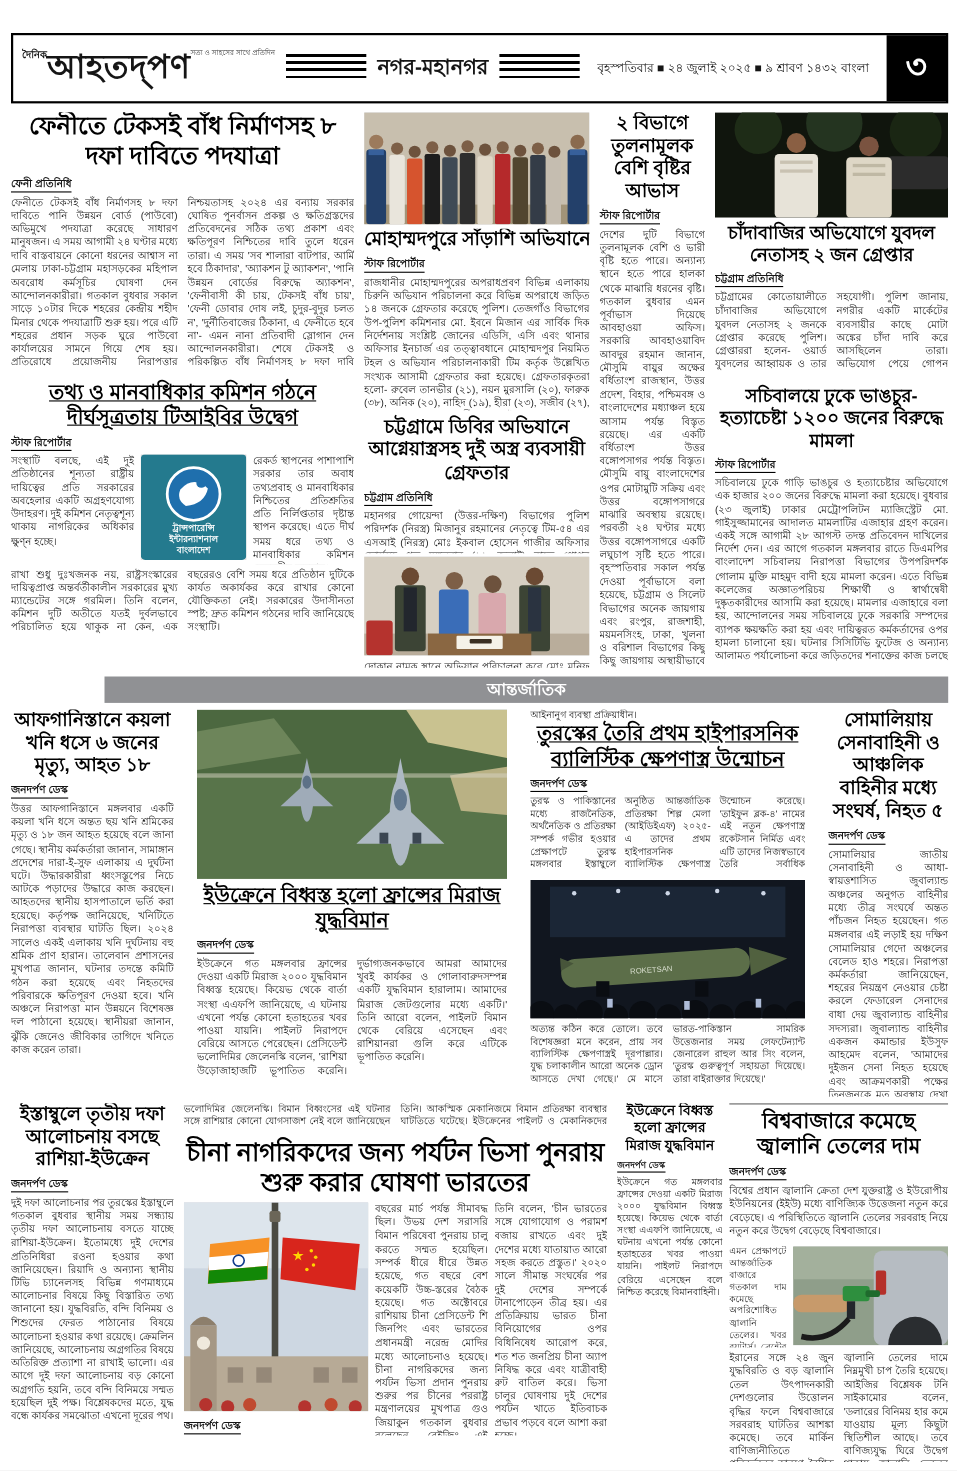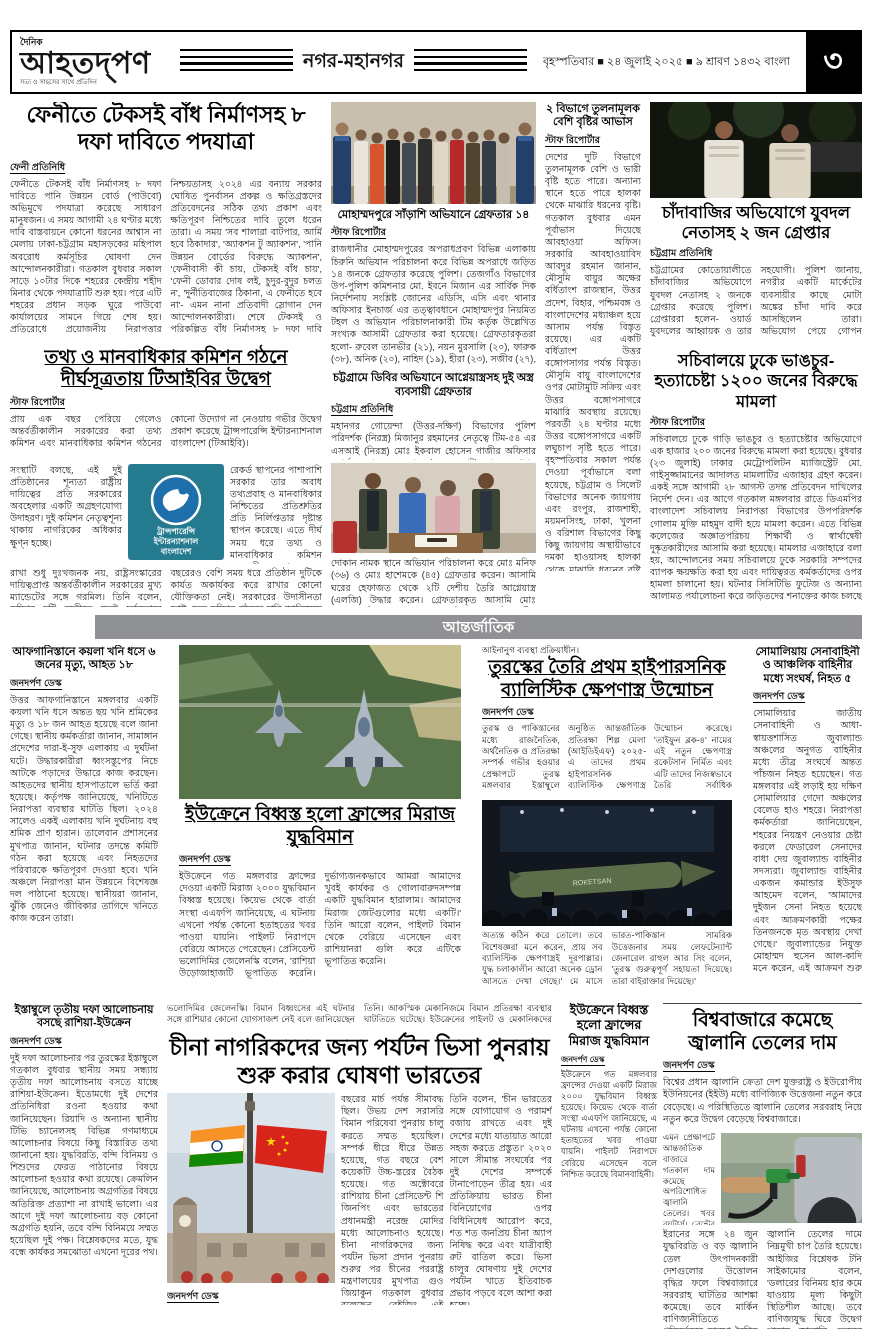--- a/index.html
+++ b/index.html
@@ -2,35 +2,35 @@
 <html lang="bn"><head>
 <meta charset="utf-8">
 <style>
   html,body{margin:0;padding:0;background:#e8e8e8;}
   .page{width:870px;height:1337px;background:#fff;position:relative;margin:0 auto;
         font-family:"Liberation Sans","DejaVu Sans",sans-serif;color:#151515;overflow:hidden;}
   .content{position:absolute;left:10px;top:30px;width:852px;}
 
   
   .masthead{border:2px solid #000;height:60px;display:flex;align-items:center;padding:0 0 0 8px;gap:10px;background:#fff;}
-  .logo-block{display:flex;flex-direction:column;line-height:1;min-width:150px;justify-content:flex-end;}
+  .logo-block{display:flex;line-height:1;min-width:150px;justify-content:flex-end;}
   .logo-daily{font-size:9px;font-weight:700;}
   .logo-main{font-size:30px;font-weight:900;letter-spacing:.5px;margin:1px 0;}
   .logo-tag{font-size:6.5px;color:#333;}
   .rules{flex:1;height:26px;background:repeating-linear-gradient(to bottom,#000 0 2.4px,#fff 2.4px 6.6px);}
   .section-label{font-size:19px;font-weight:800;white-space:nowrap;}
   .date-line{font-size:11px;font-weight:400;white-space:nowrap;padding:0 6px;}
   .page-num-box{width:54px;height:60px;background:#000;color:#fff;display:flex;align-items:center;justify-content:center;
                 font-size:30px;font-weight:900;flex:0 0 auto;}
 
   
   .hl{text-align:center;font-weight:800;line-height:1.22;color:#000;}
   .hl-1{font-size:22px;}
   .hl-2{font-size:18.5px;text-decoration:underline;}
-  .hl-3{font-size:11px;}
+  .hl-3{font-size:17px;}
   .hl-4{font-size:12.5px;}
   .hl-big{font-size:23px;}
   .byline{font-size:9.5px;font-weight:700;margin:4px 0 3px;}
   .byline span{border-bottom:1.2px solid #000;padding-bottom:1px;}
   .body{font-size:9.2px;line-height:1.32;text-align:justify;overflow:hidden;color:#222;}
   .c2{column-count:2;column-gap:9px;}
   .c3{column-count:3;column-gap:8px;}
   .photo{overflow:hidden;margin-bottom:4px;background:#ddd;}
   .photo svg{display:block;width:100%;height:100%;}
 
@@ -71,21 +71,20 @@
 
       <div class="col">
         <article>
           <div class="hl hl-1">ফেনীতে টেকসই বাঁধ নির্মাণসহ ৮ দফা দাবিতে পদযাত্রা</div>
           <div class="byline"><span>ফেনী প্রতিনিধি</span></div>
           <div class="body c2" style="height:162px">ফেনীতে টেকসই বাঁধ নির্মাণসহ ৮ দফা দাবিতে পানি উন্নয়ন বোর্ড (পাউবো) অভিমুখে পদযাত্রা করেছে সাধারণ মানুষজন। এ সময় আগামী ২৪ ঘণ্টার মধ্যে দাবি বাস্তবায়নে কোনো ধরনের আশ্বাস না মেলায় ঢাকা-চট্টগ্রাম মহাসড়কের মহিপাল অবরোধ কর্মসূচির ঘোষণা দেন আন্দোলনকারীরা। গতকাল বুধবার সকাল সাড়ে ১০টার দিকে শহরের কেন্দ্রীয় শহীদ মিনার থেকে পদযাত্রাটি শুরু হয়। পরে এটি শহরের প্রধান সড়ক ঘুরে পাউবো কার্যালয়ের সামনে গিয়ে শেষ হয়। প্রতিরোধে প্রয়োজনীয় নিরাপত্তার নিশ্চয়তাসহ ২০২৪ এর বন্যায় সরকার ঘোষিত পুনর্বাসন প্রকল্প ও ক্ষতিগ্রস্তদের প্রতিবেদনের সঠিক তথ্য প্রকাশ এবং ক্ষতিপূরণ নিশ্চিতের দাবি তুলে ধরেন তারা। এ সময় 'সব শালারা বাটপার, আর্মি হবে ঠিকাদার', 'অ্যাকশন টু অ্যাকশন', 'পানি উন্নয়ন বোর্ডের বিরুদ্ধে অ্যাকশন', 'ফেনীবাসী কী চায়, টেকসই বাঁধ চায়', 'ফেনী ডোবার দোষ লই, চুদুর-বুদুর চলত ন', 'দুর্নীতিবাজের ঠিকানা, এ ফেনীতে হবে না'- এমন নানা প্রতিবাদী স্লোগান দেন আন্দোলনকারীরা। শেষে টেকসই ও পরিকল্পিত বাঁধ নির্মাণসহ ৮ দফা দাবি জানান তারা। ফেনী পানি উন্নয়ন বোর্ডের নির্বাহী প্রকৌশলী জানান, দাবির বিষয়গুলো ঊর্ধ্বতন কর্তৃপক্ষের কাছে পাঠানো হবে।</div>
         </article>
         <article style="margin-top:6px">
           <div class="hl hl-2">তথ্য ও মানবাধিকার কমিশন গঠনে দীর্ঘসূত্রতায় টিআইবির উদ্বেগ</div>
           <div class="byline"><span>স্টাফ রিপোর্টার</span></div>
-          <div class="body c2" style="height:48px">প্রায় এক বছর পেরিয়ে গেলেও অন্তর্বর্তীকালীন সরকারের করা তথ্য কমিশন এবং মানবাধিকার কমিশন গঠনের কোনো উদ্যোগ না নেওয়ায় গভীর উদ্বেগ প্রকাশ করেছে ট্রান্সপারেন্সি ইন্টারন্যাশনাল বাংলাদেশ (টিআইবি)।</div>
           <div class="flexrow" style="height:100px;margin:3px 0">
             <div class="body" style="width:112px">সংস্থাটি বলছে, এই দুই প্রতিষ্ঠানের শূন্যতা রাষ্ট্রীয় দায়িত্বের প্রতি সরকারের অবহেলার একটি অগ্রহণযোগ্য উদাহরণ। দুই কমিশন নেতৃত্বশূন্য থাকায় নাগরিকের অধিকার ক্ষুণ্ন হচ্ছে।</div>
             <div class="photo" style="width:96px;height:96px;flex:0 0 auto">
               <svg viewBox="0 0 96 96">
                 <rect width="96" height="96" rx="4" fill="#247a8e"></rect>
                 <circle cx="48" cy="36" r="24" fill="#1f6fad" stroke="#ffffff" stroke-width="2.5"></circle>
                 <path d="M36 32 q12 -13 25 -1 q-3 14 -20 16 q-9 -6 -5 -15 z" fill="#ffffff"></path>
                 <circle cx="55" cy="26" r="4.5" fill="#1f6fad"></circle>
                 <text x="48" y="70" text-anchor="middle" font-size="8" fill="#ffffff" font-weight="bold">ট্রান্সপারেন্সি</text>
                 <text x="48" y="80" text-anchor="middle" font-size="8" fill="#ffffff" font-weight="bold">ইন্টারন্যাশনাল</text>

